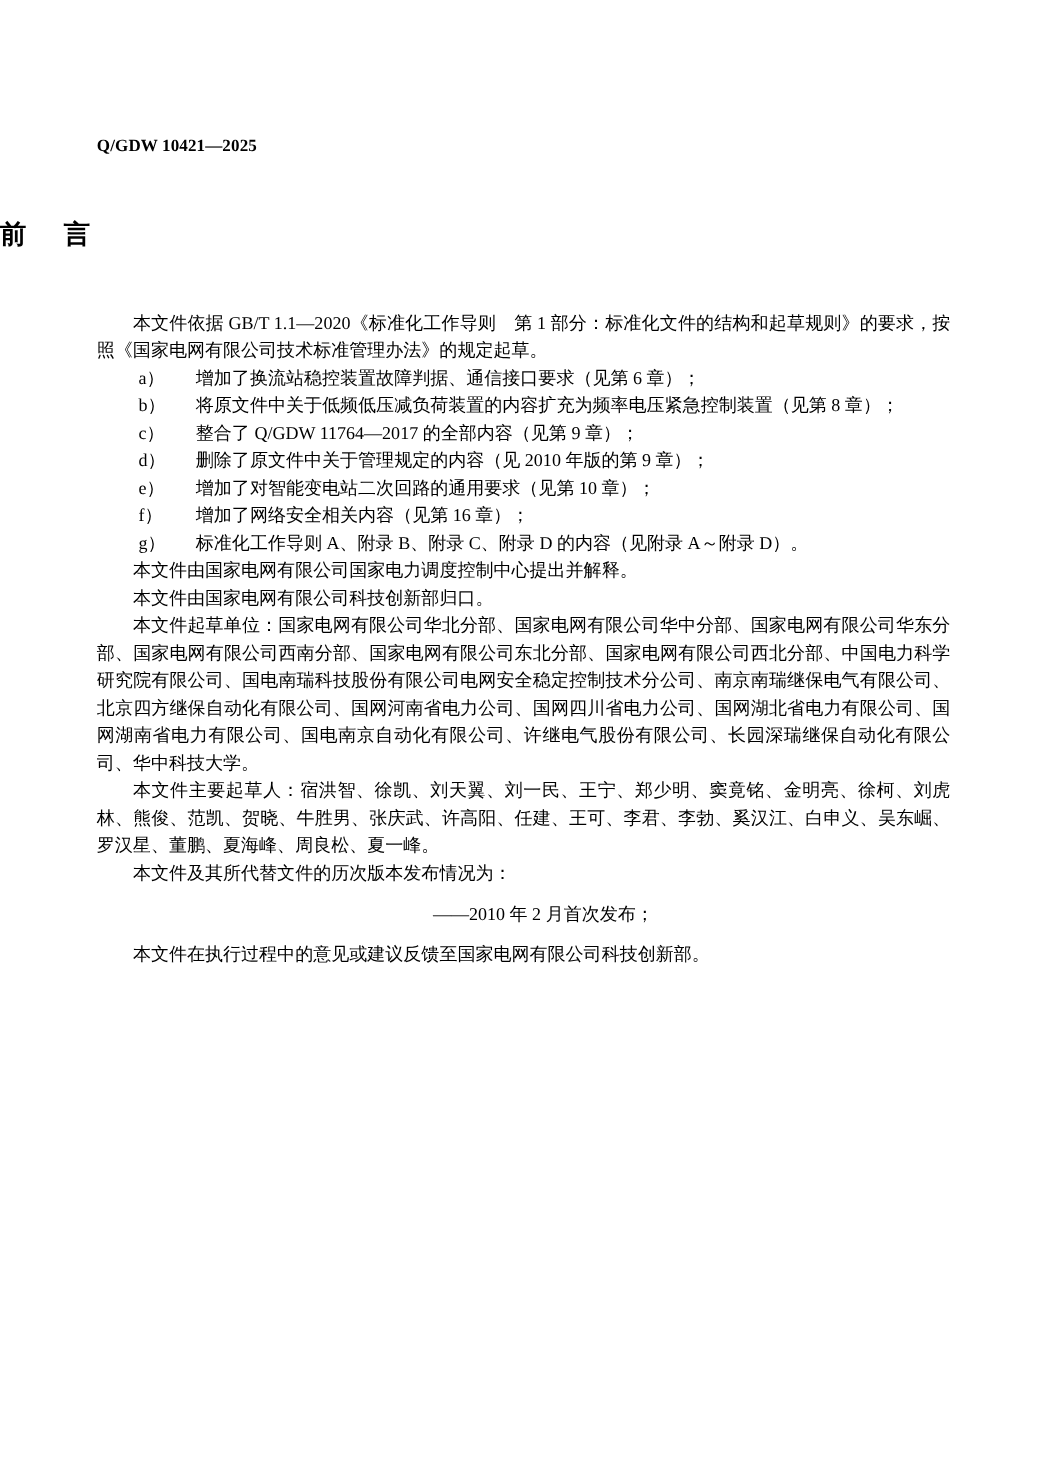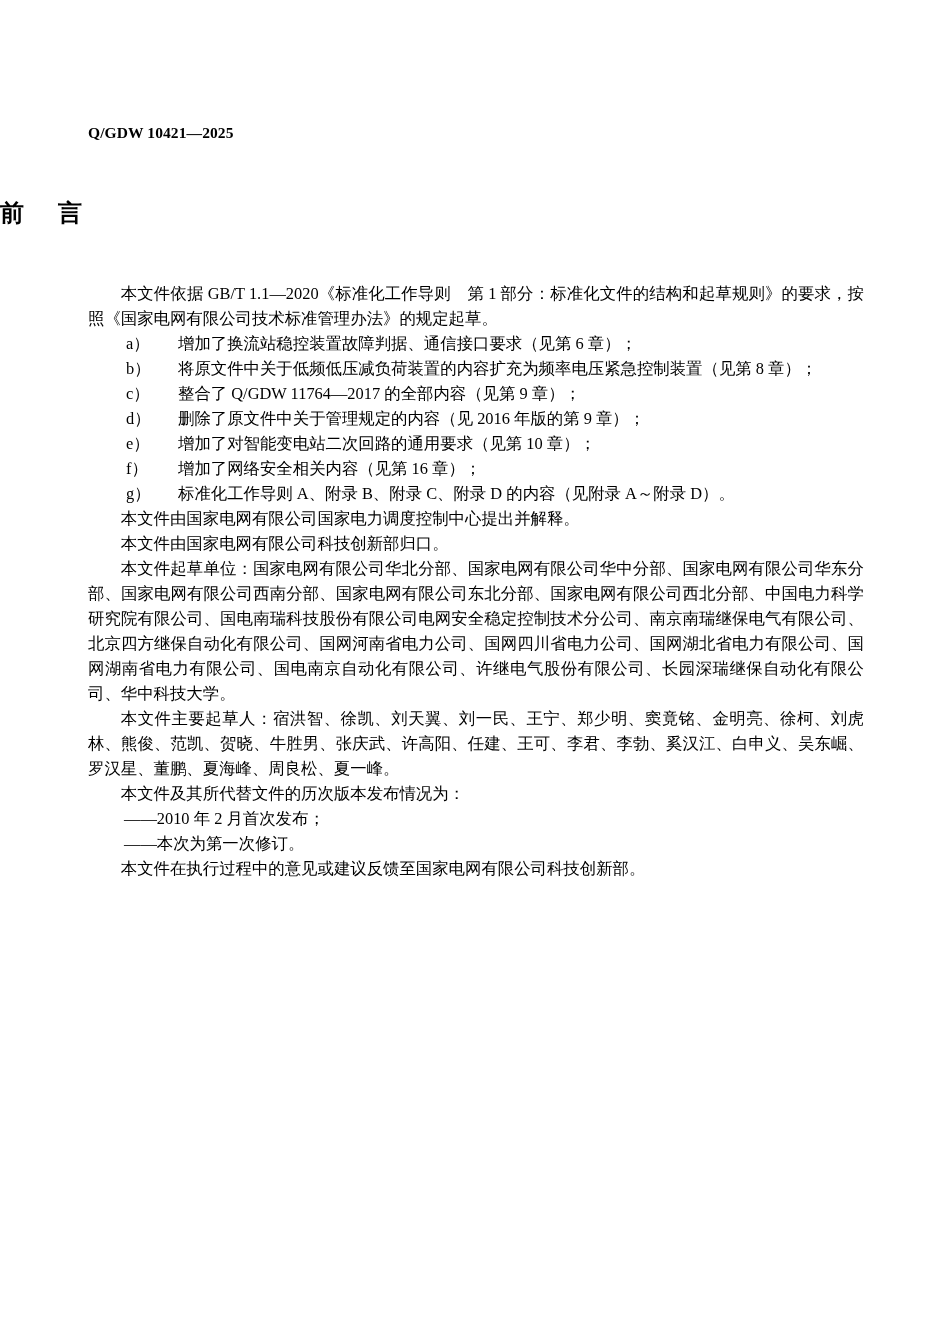--- a/index.html
+++ b/index.html
@@ -79,23 +79,24 @@
   }
   .li-text {
     flex: 1 1 auto;
     text-align: justify;
     text-justify: inter-ideograph;
     word-break: break-all;
     margin-left: 22px;
   }
   
   ul.dash-list {
-    margin: 0;
+    margin: 12px;
     padding: 0;
     list-style: none;
+    text-align: center;
   }
   ul.dash-list li {
     font-size: 16.4px;
     line-height: 25px;
     padding-left: 36px;
     white-space: nowrap;
   }
 </style>
 </head>
 <body>
@@ -119,21 +120,21 @@
         <li>
           <span class="li-marker">b）</span>
           <span class="li-text">将原文件中关于低频低压减负荷装置的内容扩充为频率电压紧急控制装置（见第 8 章）；</span>
         </li>
         <li>
           <span class="li-marker">c）</span>
           <span class="li-text">整合了 Q/GDW 11764—2017 的全部内容（见第 9 章）；</span>
         </li>
         <li>
           <span class="li-marker">d）</span>
-          <span class="li-text">删除了原文件中关于管理规定的内容（见 2016 年版的第 9 章）；</span>
+          <span class="li-text">删除了原文件中关于管理规定的内容（见 2010 年版的第 9 章）；</span>
         </li>
         <li>
           <span class="li-marker">e）</span>
           <span class="li-text">增加了对智能变电站二次回路的通用要求（见第 10 章）；</span>
         </li>
         <li>
           <span class="li-marker">f）</span>
           <span class="li-text">增加了网络安全相关内容（见第 16 章）；</span>
         </li>
         <li>
@@ -147,20 +148,19 @@
     <p class="para">本文件由国家电网有限公司科技创新部归口。</p>
 
     <p class="para">本文件起草单位：国家电网有限公司华北分部、国家电网有限公司华中分部、国家电网有限公司华东分部、国家电网有限公司西南分部、国家电网有限公司东北分部、国家电网有限公司西北分部、中国电力科学研究院有限公司、国电南瑞科技股份有限公司电网安全稳定控制技术分公司、南京南瑞继保电气有限公司、北京四方继保自动化有限公司、国网河南省电力公司、国网四川省电力公司、国网湖北省电力有限公司、国网湖南省电力有限公司、国电南京自动化有限公司、许继电气股份有限公司、长园深瑞继保自动化有限公司、华中科技大学。</p>
 
     <p class="para">本文件主要起草人：宿洪智、徐凯、刘天翼、刘一民、王宁、郑少明、窦竟铭、金明亮、徐柯、刘虎林、熊俊、范凯、贺晓、牛胜男、张庆武、许高阳、任建、王可、李君、李勃、奚汉江、白申义、吴东崛、罗汉星、董鹏、夏海峰、周良松、夏一峰。</p>
 
     <p class="para">本文件及其所代替文件的历次版本发布情况为：</p>
 
     <ul class="dash-list" id="versions-list">
         <li>——2010 年 2 月首次发布；</li>
-        <li>——本次为第一次修订。</li>
       </ul>
 
     <p class="para">本文件在执行过程中的意见或建议反馈至国家电网有限公司科技创新部。</p>
 
   </div>
 
 </div>
 
 </body></html>

